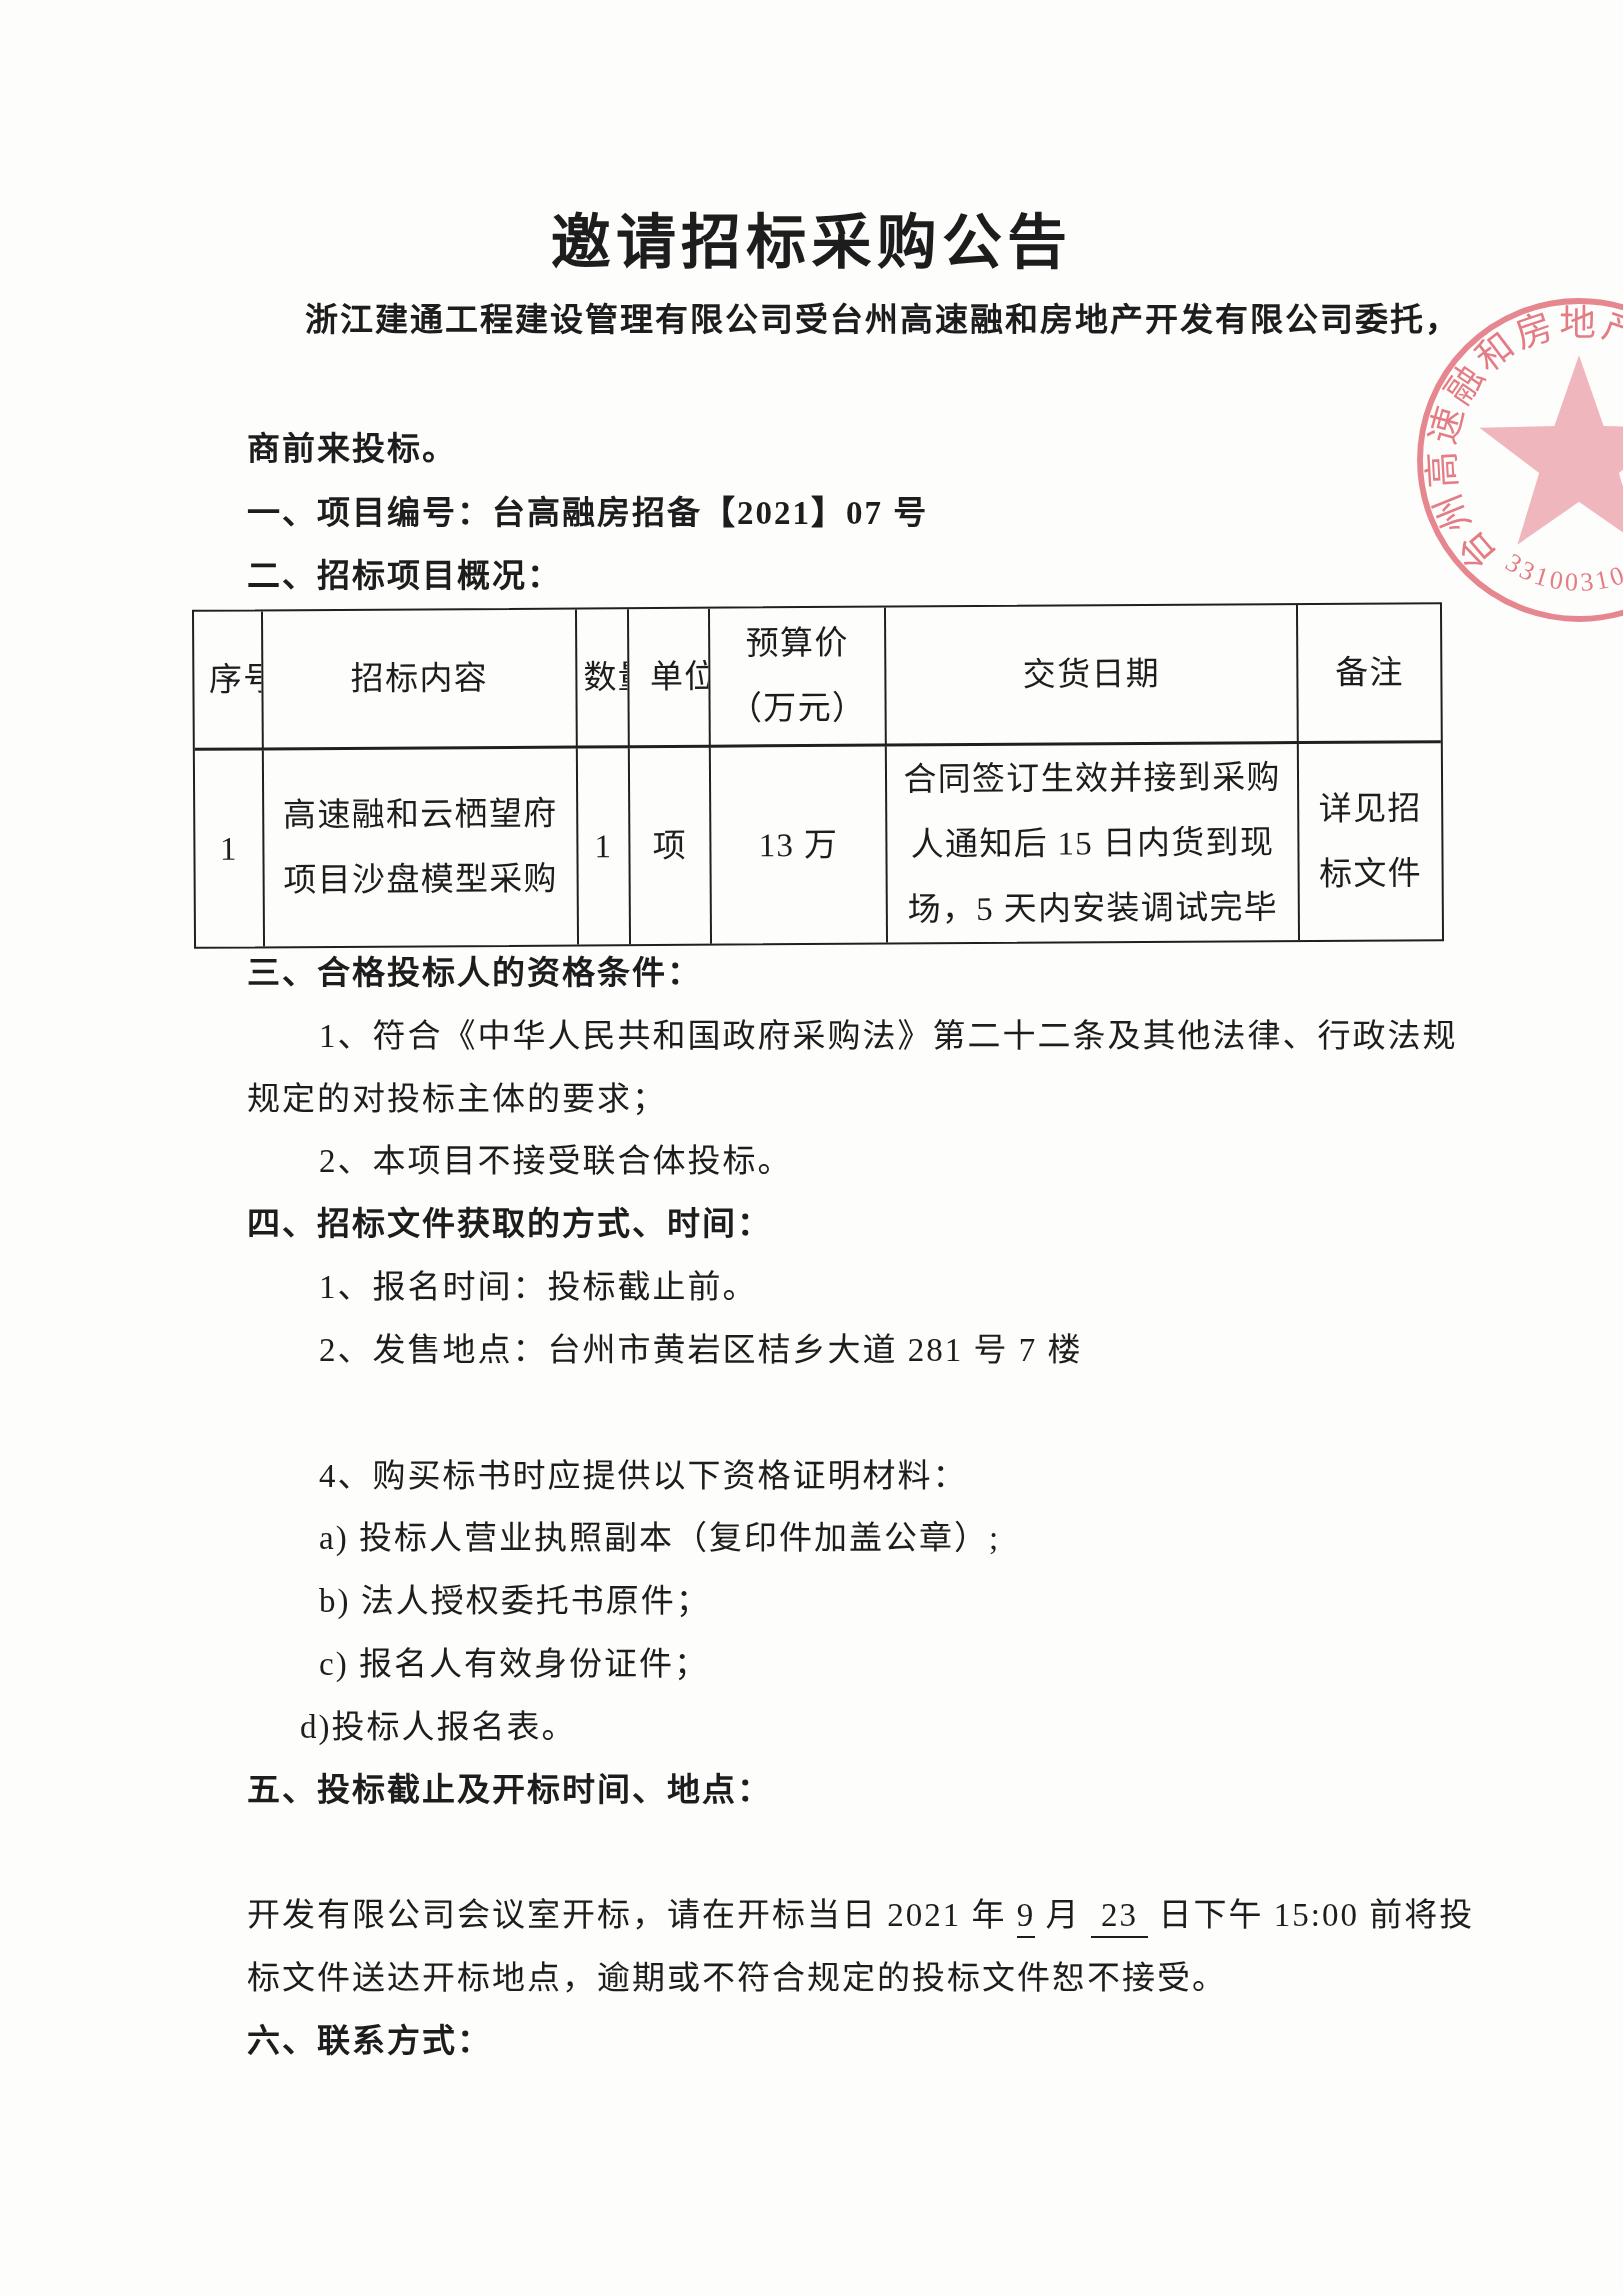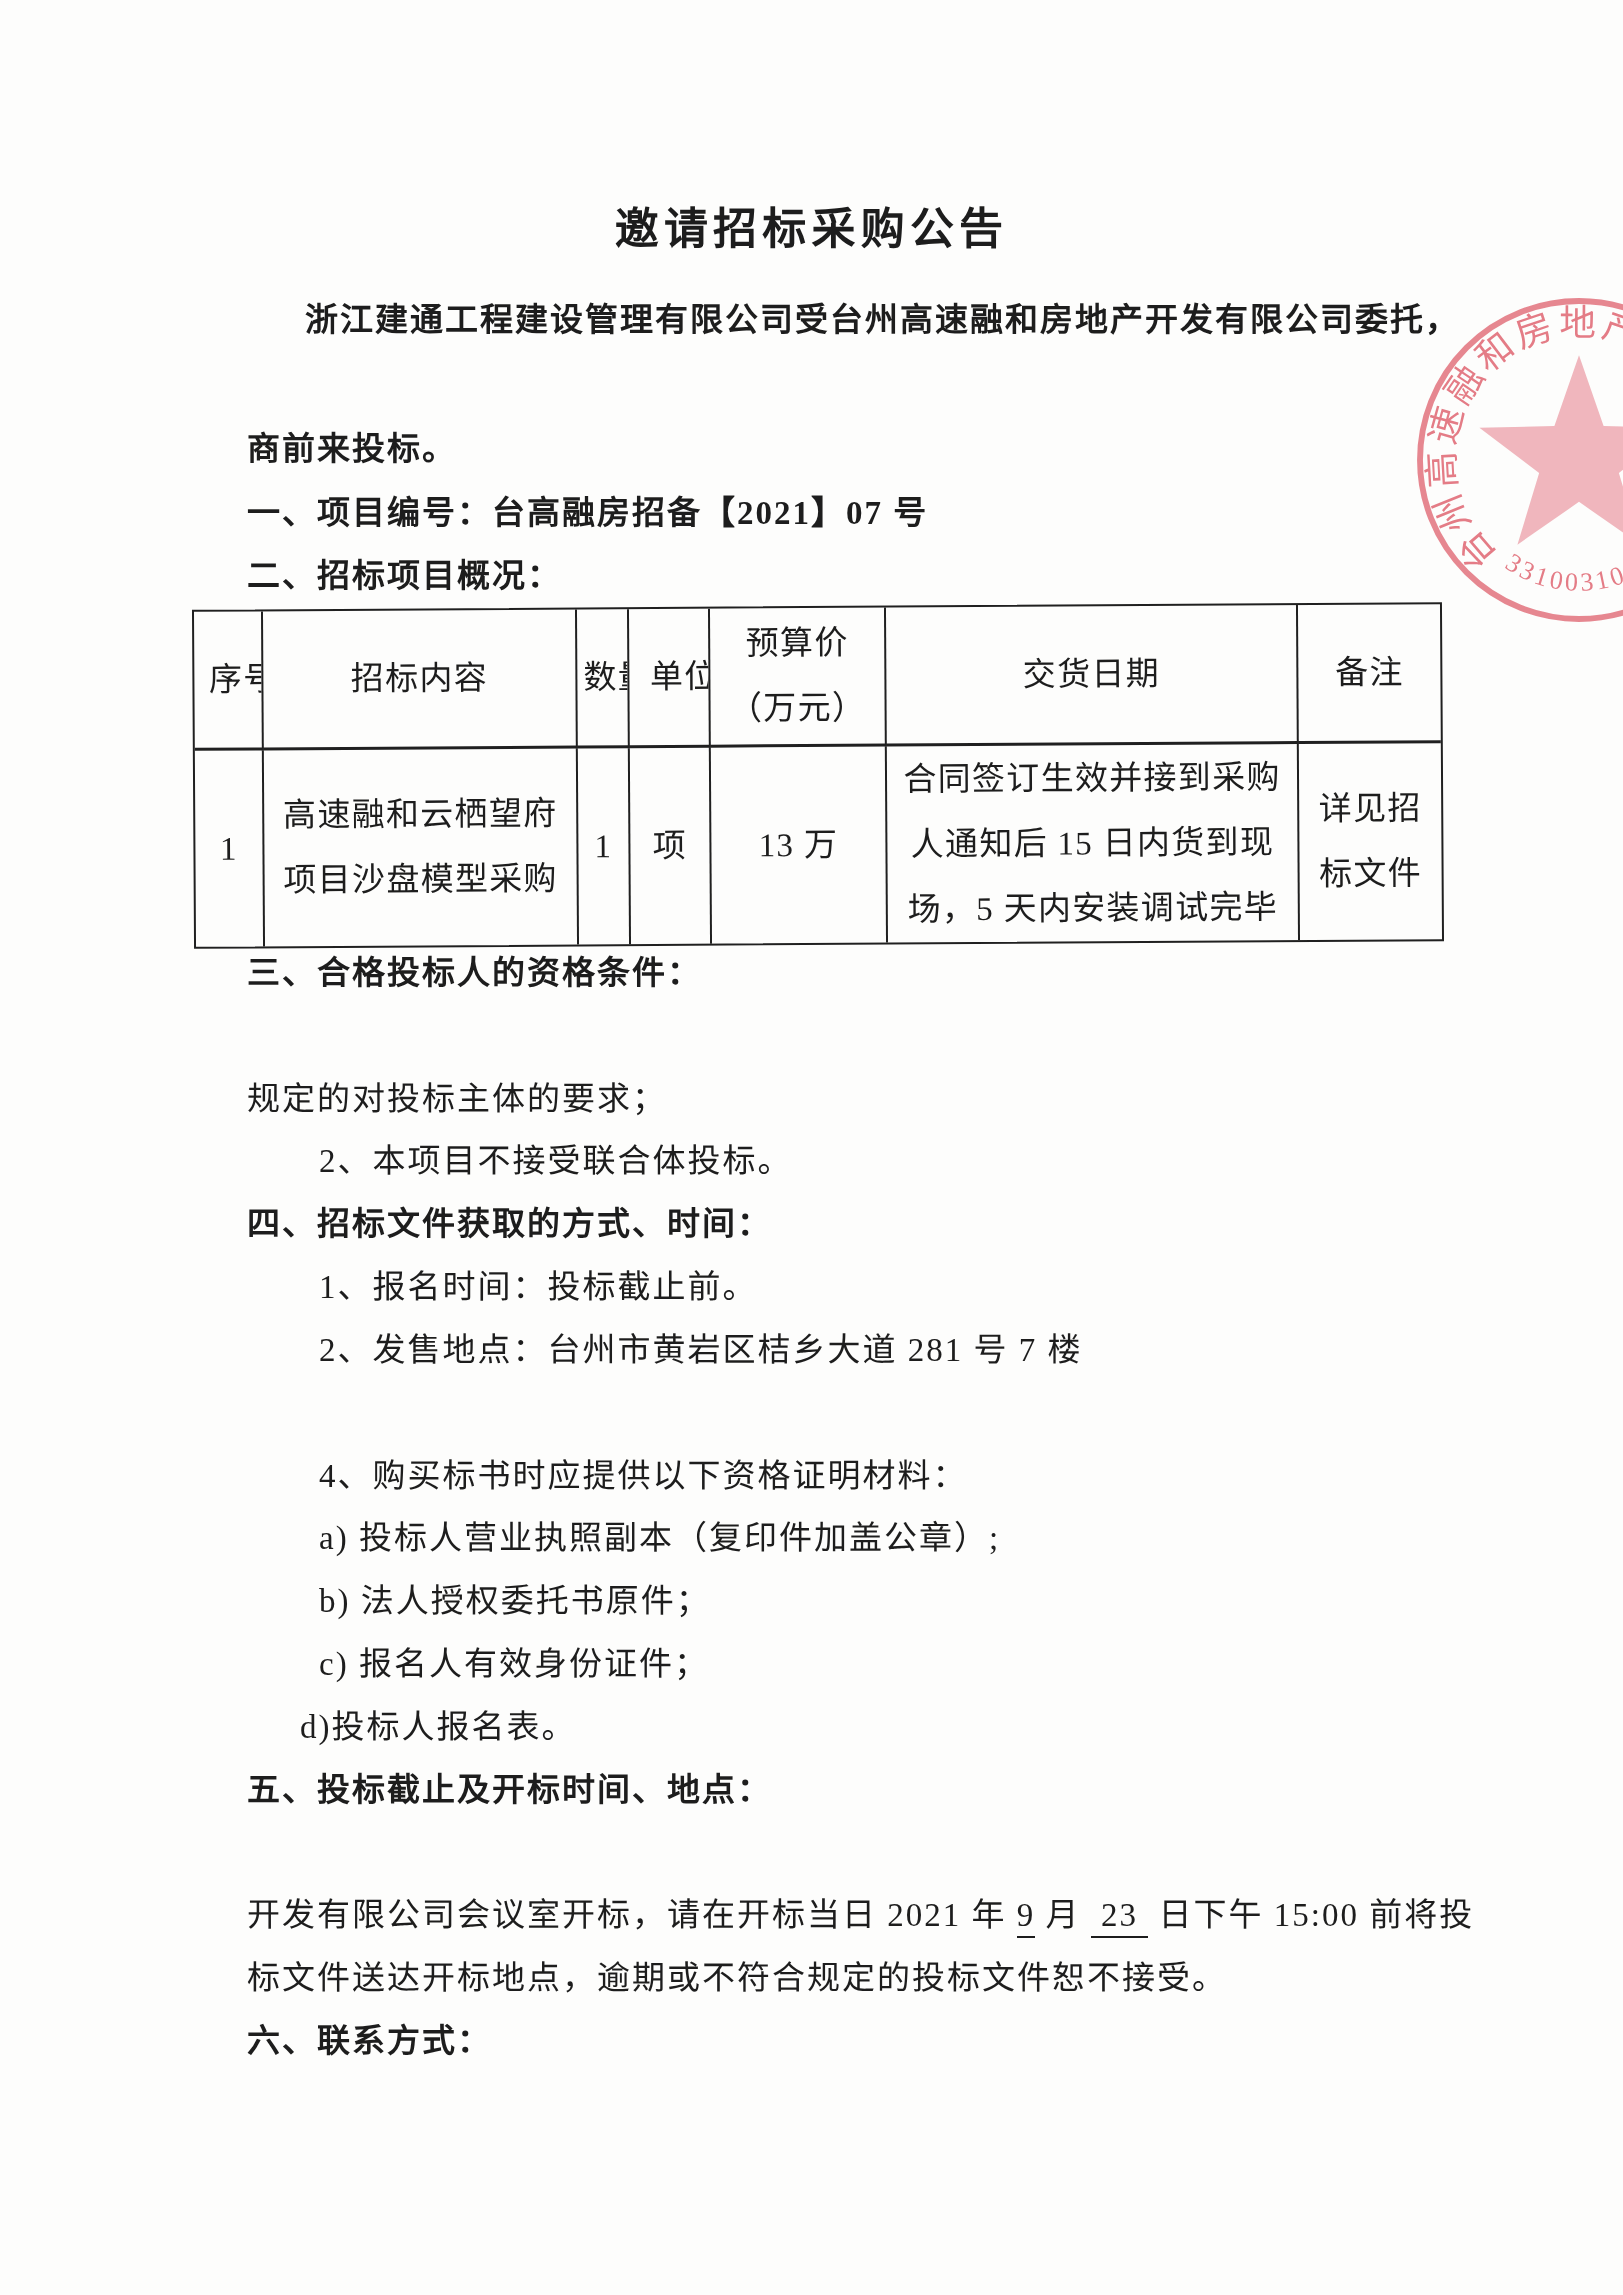--- a/index.html
+++ b/index.html
@@ -8,21 +8,21 @@
     width:1623px;height:2295px;
     margin:0 auto;
     background:#fdfdfc;
     overflow:hidden;
     font-family:"Liberation Serif","DejaVu Serif",serif;
     color:#1d1d1d;
   }
   .title{
     position:absolute;top:193px;left:0;width:1623px;
     text-align:center;
-    font-size:44px;font-weight:700;letter-spacing:5.2px;
+    font-size:60px;font-weight:700;letter-spacing:5.2px;
     white-space:pre;
   }
   .line{
     position:absolute;left:247px;
     font-size:33px;letter-spacing:2px;
     line-height:63px;height:63px;
     white-space:pre;
   }
   .indent{left:305px;text-align:center;}
   .sub{left:319px;}
@@ -97,20 +97,21 @@
       <span class="bline">人通知后 15 日内货到现</span>
       <span class="bline">场，5 天内安装调试完毕</span>
     </div>
     <div class="cell lastcol">
       <span class="bline">详见招</span>
       <span class="bline">标文件</span>
     </div>
   </div>
 
   <div class="line bold" style="top:942px">三、合格投标人的资格条件：</div>
+  <div class="line sub" style="top:1005px">1、符合《中华人民共和国政府采购法》第二十二条及其他法律、行政法规</div>
   <div class="line" style="top:1068px">规定的对投标主体的要求；</div>
   <div class="line sub" style="top:1130px">2、本项目不接受联合体投标。</div>
 
   <div class="line bold" style="top:1193px">四、招标文件获取的方式、时间：</div>
   <div class="line sub" style="top:1256px">1、报名时间：投标截止前。</div>
   <div class="line sub" style="top:1319px">2、发售地点：台州市黄岩区桔乡大道 281 号 7 楼</div>
   <div class="line sub" style="top:1445px">4、购买标书时应提供以下资格证明材料：</div>
   <div class="line sub" style="top:1507px">a) 投标人营业执照副本（复印件加盖公章）;</div>
   <div class="line sub" style="top:1570px">b) 法人授权委托书原件；</div>
   <div class="line sub" style="top:1633px">c) 报名人有效身份证件；</div>

